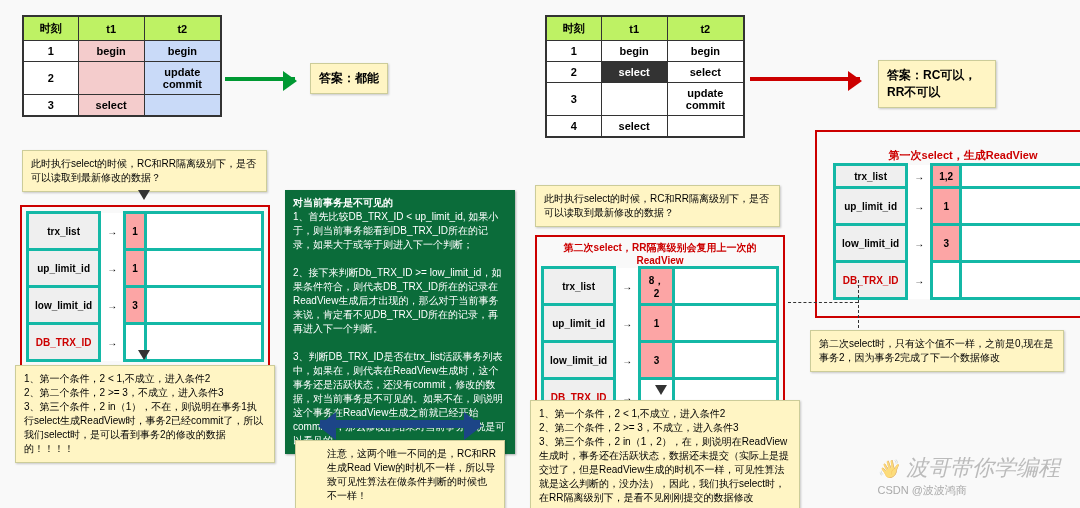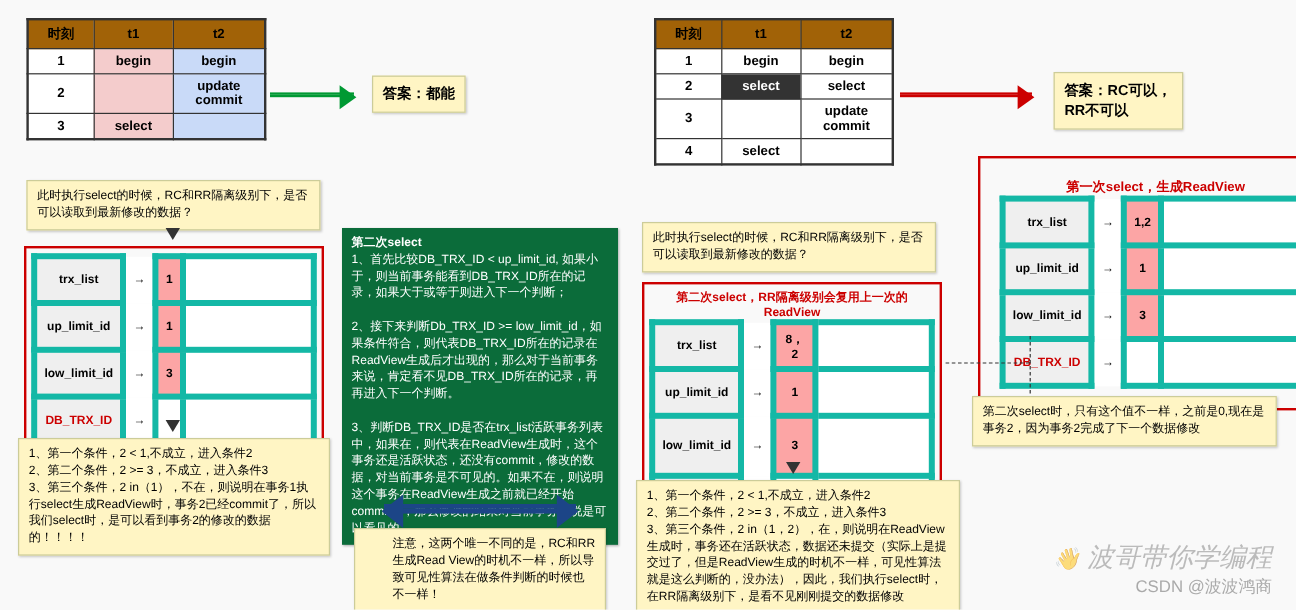--- a/index.html
+++ b/index.html
@@ -1,54 +1,54 @@
 <!DOCTYPE html>
 <html><head>
 <meta charset="utf-8">
 <style>
   *{box-sizing:border-box;margin:0;padding:0;}
   body{font-family:"Microsoft YaHei",Arial,sans-serif;font-size:10px;background:#f9f9f9;position:relative;width:1080px;height:508px;overflow:hidden;}
   .abs{position:absolute;}
   
   .tbl{border-collapse:collapse;background:#fff;border:2px solid #333;}
   .tbl th,.tbl td{border:1px solid #333;padding:4px 10px;text-align:center;font-size:11px;font-weight:bold;}
-  .tbl th{background:#a16207;}
+  .tbl th{background:#bef264;}
   .cell-pink{background:#f4cccc;}
   .cell-blue{background:#c9daf8;}
   .cell-black{background:#333;color:#fff;}
   
   .ybox{background:#fff5c4;border:1px solid #cc9;padding:6px 8px;font-size:10px;line-height:1.4;box-shadow:1px 1px 2px rgba(0,0,0,0.2);}
   
   .gbox{background:#0b6c3a;color:#fff;padding:6px 8px;font-size:10px;line-height:1.4;box-shadow:1px 1px 2px rgba(0,0,0,0.3);}
   .gbox b{color:#fff;}
   
   .an-title{color:#c00;font-weight:bold;font-size:13px;text-align:center;}
   .an-table{border-collapse:collapse;}
-  .an-table td{border:5px solid #14b8a6;padding:3px 6px;font-size:10px;background:#fff;text-align:center;vertical-align:middle;}
+  .an-table td{border:3px solid #14b8a6;padding:3px 6px;font-size:10px;background:#fff;text-align:center;vertical-align:middle;}
   .an-table .lbl{background:#efefef;font-weight:bold;}
   .an-table .val{background:#fca5a5;font-weight:bold;}
   .desc-g{background:#0b6c3a;color:#fff;font-size:9px;padding:3px 4px;}
   .desc-r{background:#c00;color:#fff;font-size:9px;padding:3px 4px;}
   .redcell{background:#b02318;color:#fff;font-weight:bold;}
   
   .arrow{position:absolute;}
   .arrow-green{height:0;border-top:2px solid #093;border-bottom:2px solid #093;}
   .arrow-green::after{content:"";position:absolute;right:-12px;top:-8px;border:10px solid transparent;border-left:14px solid #093;}
   .arrow-red{height:0;border-top:2px solid #c00;border-bottom:2px solid #c00;}
   .arrow-red::after{content:"";position:absolute;right:-12px;top:-8px;border:10px solid transparent;border-left:14px solid #c00;}
   .arrow-blue-dbl{height:0;border-top:4px solid #1c4587;border-bottom:4px solid #1c4587;}
   .arrow-blue-dbl::after{content:"";position:absolute;right:-16px;top:-12px;border:14px solid transparent;border-left:18px solid #1c4587;}
   .arrow-blue-dbl::before{content:"";position:absolute;left:-16px;top:-12px;border:14px solid transparent;border-right:18px solid #1c4587;}
   .down-arr{position:absolute;width:0;height:0;border:6px solid transparent;border-top:10px solid #333;}
   
   .panel{border:2px solid #c00;}
   .panel2{border:2px solid #c00;}
   
   .wm{position:absolute;right:20px;bottom:10px;color:#bbb;font-size:22px;font-style:italic;}
-  .wm small{font-size:14px;color:#aaa;display:block;text-align:right;font-style:normal;}
+  .wm small{font-size:11px;color:#aaa;display:block;font-style:normal;}
 </style>
 </head>
 <body>
 
 <table class="tbl abs" style="left:22px;top:15px;width:200px;">
   <tbody>
       <tr>
         <th>时刻</th>
         <th>t1</th>
         <th>t2</th>
@@ -110,21 +110,21 @@
     </table>
 </div>
 
 <div class="down-arr" style="left:138px;top:350px;"></div>
 
 <div class="ybox abs" style="left:15px;top:365px;width:260px;white-space:pre-line;">1、第一个条件，2 &lt; 1,不成立，进入条件2
 2、第二个条件，2 &gt;= 3，不成立，进入条件3
 3、第三个条件，2 in（1），不在，则说明在事务1执行select生成ReadView时，事务2已经commit了，所以我们select时，是可以看到事务2的修改的数据的！！！！</div>
 
 <div class="gbox abs" style="left:285px;top:190px;width:230px;">
-  <b>第二次select</b><br>
+  <b>对当前事务是不可见的</b><br>
   <span>1、首先比较DB_TRX_ID &lt; up_limit_id, 如果小于，则当前事务能看到DB_TRX_ID所在的记录，如果大于或等于则进入下一个判断；</span><br><br>
   <span>2、接下来判断Db_TRX_ID &gt;= low_limit_id，如果条件符合，则代表DB_TRX_ID所在的记录在ReadView生成后才出现的，那么对于当前事务来说，肯定看不见DB_TRX_ID所在的记录，再再进入下一个判断。</span><br><br>
   <span>3、判断DB_TRX_ID是否在trx_list活跃事务列表中，如果在，则代表在ReadView生成时，这个事务还是活跃状态，还没有commit，修改的数据，对当前事务是不可见的。如果不在，则说明这个事务在ReadView生成之前就已经开始commit了，那么修改的结果对当前事务来说是可以看见的</span>
 </div>
 
 <div class="arrow arrow-blue-dbl" style="left:320px;top:420px;width:160px;"></div>
 
 <div class="ybox abs" style="left:295px;top:440px;width:210px;padding-left:31px;">注意，这两个唯一不同的是，RC和RR生成Read View的时机不一样，所以导致可见性算法在做条件判断的时候也不一样！</div>
 
 <table class="tbl abs" style="left:545px;top:15px;width:200px;">
@@ -152,21 +152,21 @@
       </tr>
   <tr>
         <td>4</td>
         <td>select</td>
         <td></td>
       </tr>
 </tbody>
   </table>
 
 <div class="arrow arrow-red" style="left:750px;top:77px;width:110px;"></div>
-<div class="ybox abs" style="left:878px;top:60px;font-weight:bold;font-size:12px;width:108px;">答案：RC可以，RR不可以</div>
+<div class="ybox abs" style="left:878px;top:60px;font-weight:bold;font-size:12px;width:118px;">答案：RC可以，RR不可以</div>
 
 <div class="ybox abs" style="left:535px;top:185px;width:245px;">此时执行select的时候，RC和RR隔离级别下，是否可以读取到最新修改的数据？</div>
 
 <div class="abs panel" style="left:815px;top:130px;width:296px;padding:16px;">
   <div class="an-title" style="font-size:11px;">第一次select，生成ReadView</div>
   <table class="an-table" style="width:100%;">
     <tbody>
         <tr>
           <td class="lbl">trx_list</td>
           <td style="border:none;">→</td>

